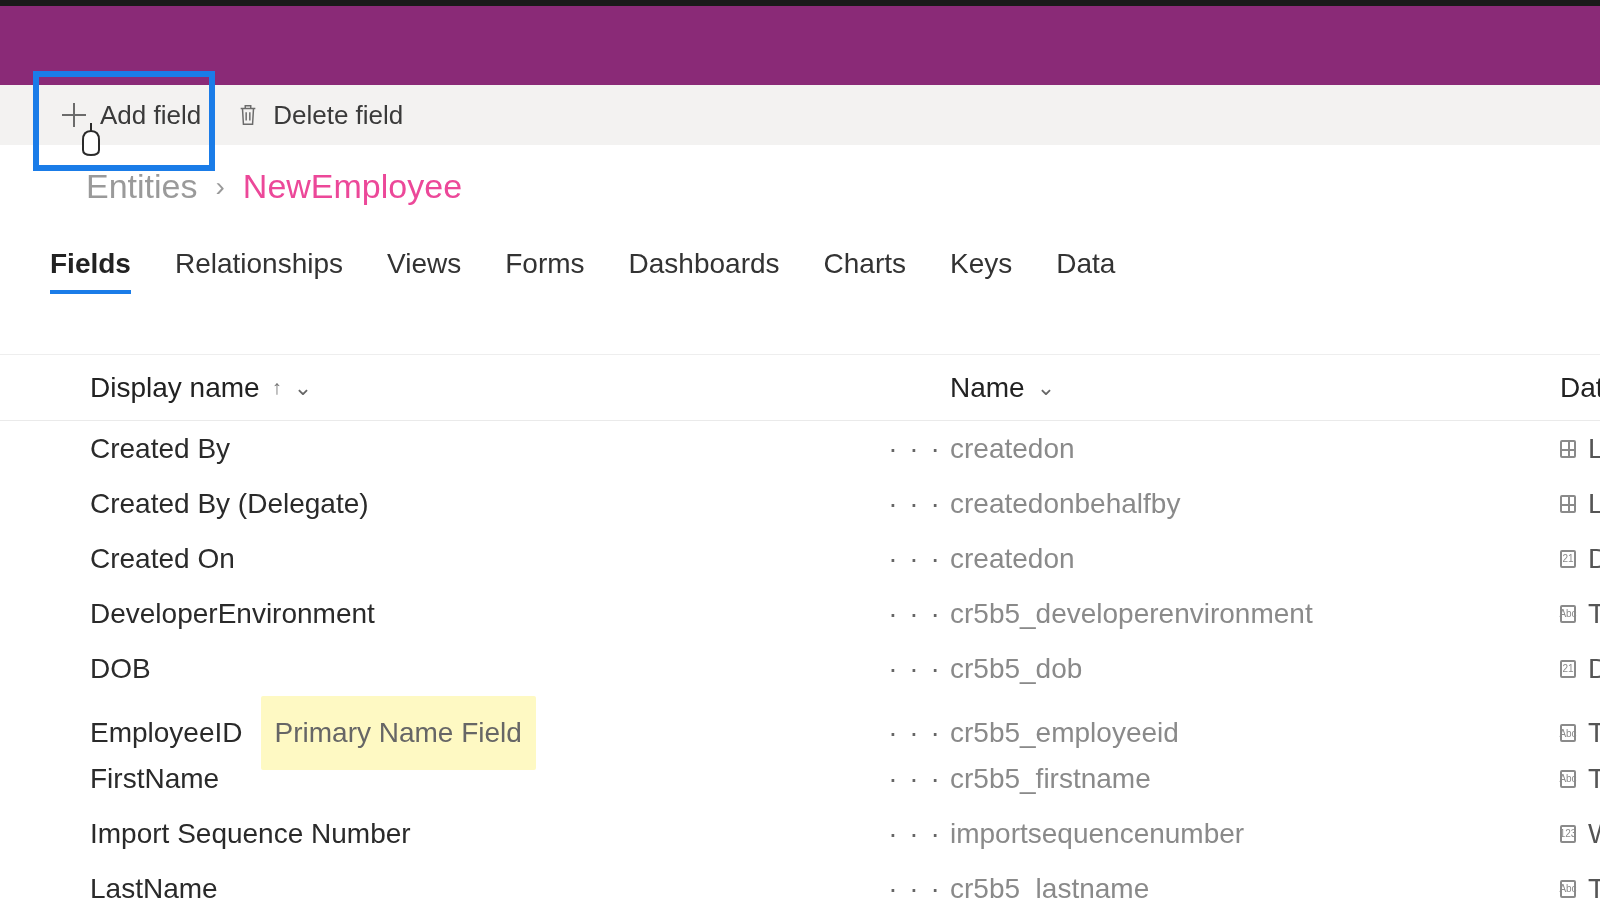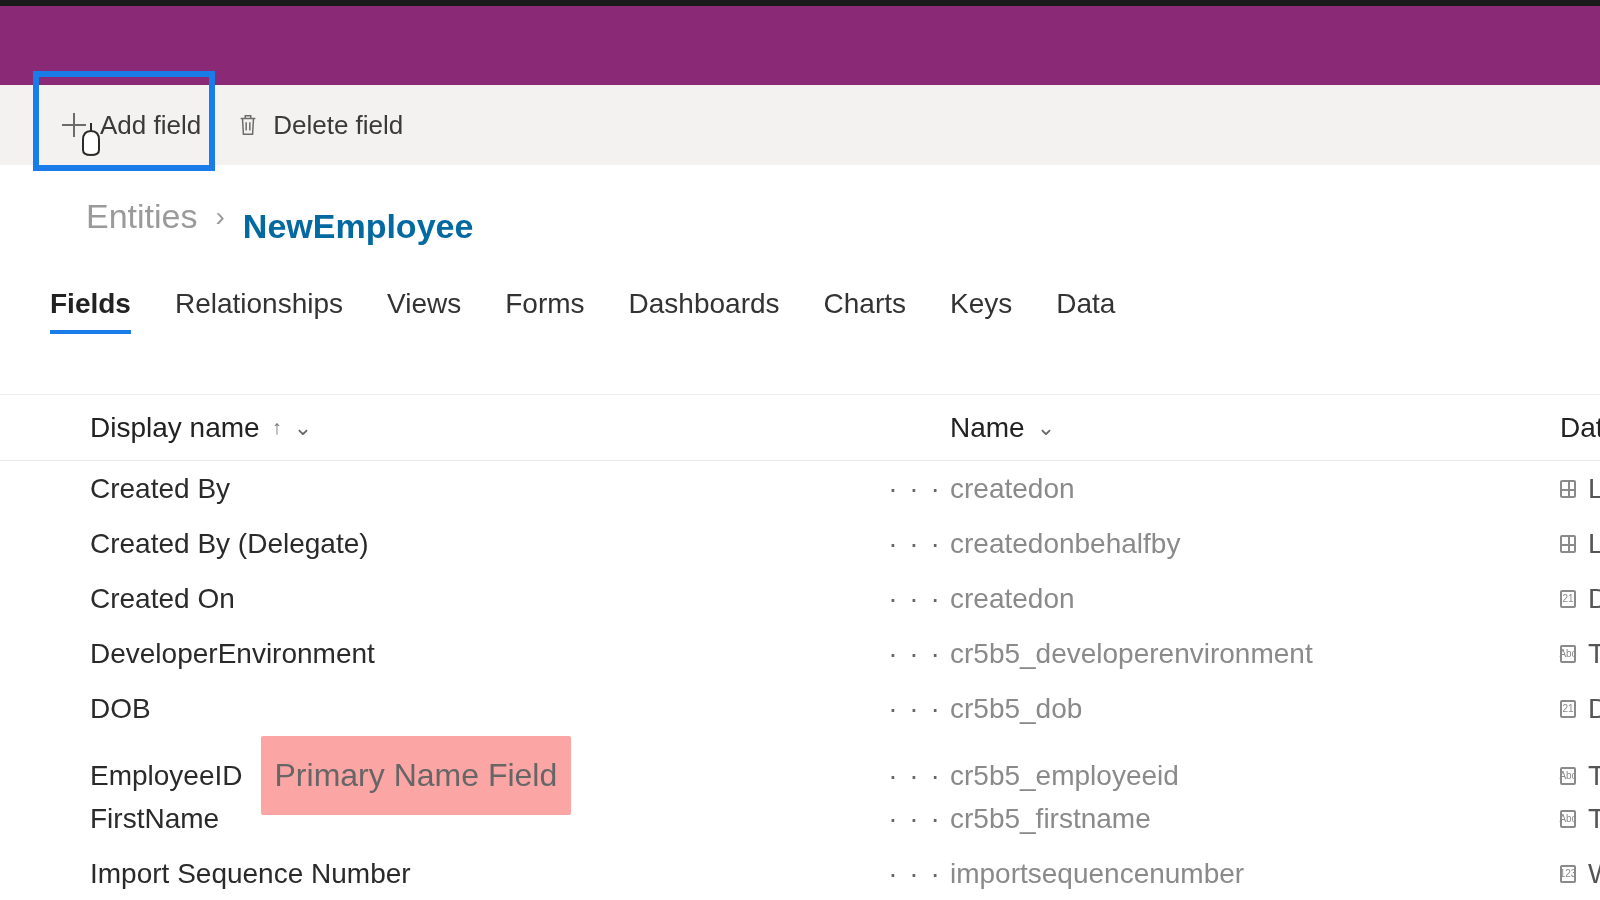--- a/index.html
+++ b/index.html
@@ -7,21 +7,21 @@
   font-family: "Segoe UI", Arial, sans-serif;
   background: #fff;
   width: 1600px;
   height: 900px;
   overflow: hidden;
   position: relative;
 }
 .top-dark { height: 6px; background: #1a1a1a; }
 .top-purple { height: 79px; background: #8a2a77; }
 .toolbar {
-  height: 80px;
+  height: 60px;
   background: #f3f2f1;
   display: flex;
   align-items: center;
   padding-left: 52px;
   gap: 16px;
 }
 .toolbar-btn {
   display: inline-flex;
   align-items: center;
   gap: 14px;
@@ -60,21 +60,21 @@
   z-index: 6;
 }
 .cursor svg { stroke: #2a2a2a; fill: #fff; stroke-width: 2; }
 .breadcrumb {
   display: flex; align-items: center; gap: 18px;
   padding: 22px 0 0 86px;
   font-size: 34px;
 }
 .bc-root { color: #9a9a9a; }
 .bc-chevron { color: #9a9a9a; font-size: 28px; }
-.bc-current { color: #0369a1; font-weight: 700; margin-top: 20px; }
+.bc-current { color: #ec4899; font-weight: 400; }
 .tabs {
   display: flex; gap: 44px;
   padding: 42px 0 0 50px;
   font-size: 28px;
   border-bottom: none;
 }
 .tab { color: #333; cursor: pointer; padding-bottom: 10px; }
 .tab.active { font-weight: 600; border-bottom: 4px solid #1a7ce8; color: #222; }
 .table {
   margin-top: 60px;
@@ -96,23 +96,23 @@
 .th { display: flex; align-items: center; gap: 12px; }
 .th .sort-up { font-size: 20px; color: #777; }
 .th .chev { font-size: 22px; color: #666; }
 .trow {
   height: 55px;
   color: #2a2a2a;
   border-bottom: none;
 }
 .disp-cell { display: flex; align-items: center; gap: 18px; }
 .badge {
-  background: #fca5a5;
+  background: #fef9c3;
   color: #666;
-  font-size: 32px;
+  font-size: 28px;
   padding: 21px 14px;
   border-radius: 2px;
 }
 .dots { color: #666; font-size: 28px; text-align: center; letter-spacing: 2px; cursor: pointer; }
 .name-cell { color: #8a8a8a; }
 .type-cell { display: flex; align-items: center; gap: 12px; color: #555; }
 .type-icon {
   width: 16px; height: 18px;
   border: 2px solid #8a8a8a;
   border-radius: 2px;

